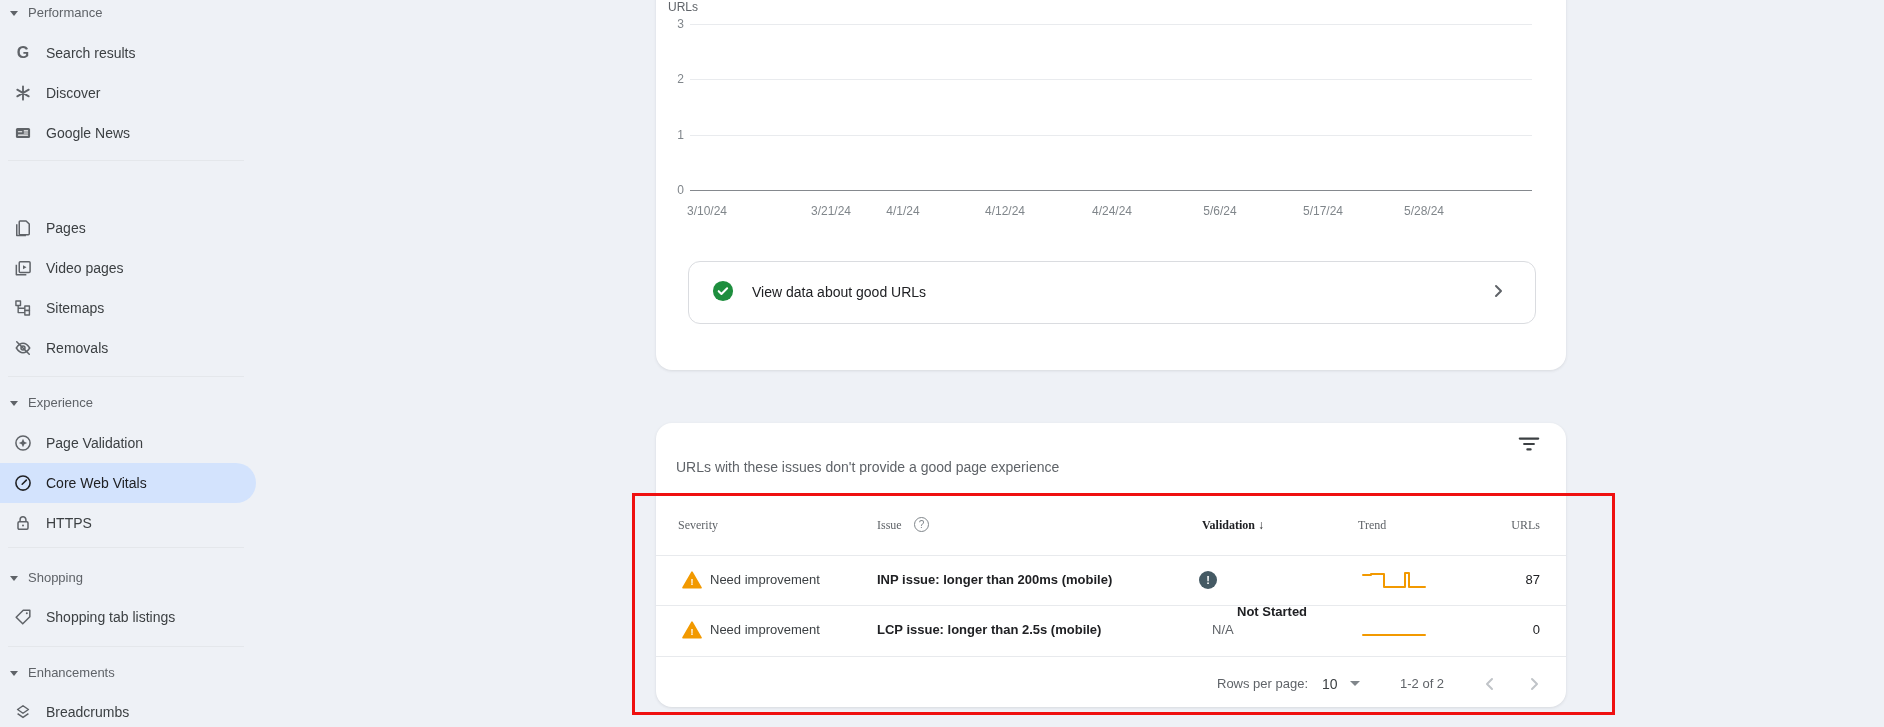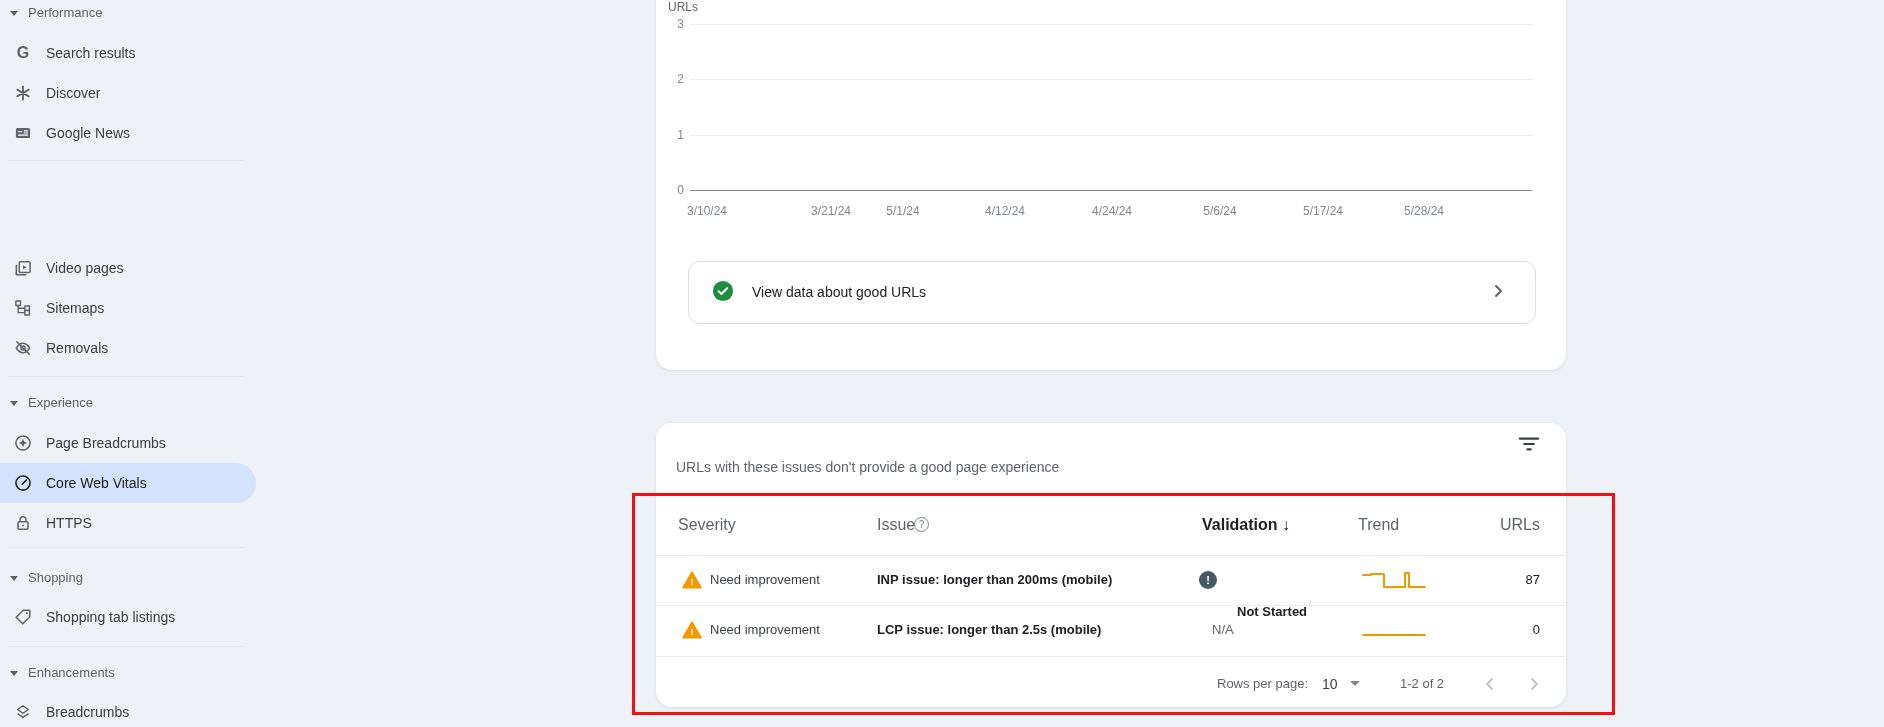--- a/index.html
+++ b/index.html
@@ -31,21 +31,21 @@
   .zeroline{position:absolute;height:1px;background:#85898e;}
   .xtick{position:absolute;width:70px;text-align:center;font-size:12px;color:#80868b;line-height:16px;}
 
   
   .banner{position:absolute;background:#fff;border:1px solid #dadce0;border-radius:12px;cursor:pointer;}
   .banner-label{position:absolute;font-size:14px;color:#202124;line-height:22px;}
 
   
   .card-title{position:absolute;font-size:22px;color:#202124;line-height:26px;}
   .card-subtitle{position:absolute;font-size:14px;color:#5f6368;line-height:18px;}
-  .th{position:absolute;font-size:16px;color:#5f6368;line-height:16px;}
+  .th{position:absolute;font-size:12px;color:#5f6368;line-height:16px;font-family:Liberation Serif, serif;}
   .th.sorted{color:#202124;font-weight:bold;}
   .sep{position:absolute;left:656px;width:910px;height:1px;background:#e8eaed;}
   .cell{position:absolute;font-size:13px;line-height:16px;color:#3c4043;}
   .cell.strong{color:#202124;font-weight:bold;}
   .cell.muted{color:#5f6368;}
   .urls-val{position:absolute;width:100px;text-align:right;font-size:13px;color:#202124;line-height:16px;}
   .warn-tri{position:absolute;width:20px;height:18px;}
   .badge-circle{position:absolute;width:18px;height:18px;border-radius:50%;background:#455a64;color:#fff;text-align:center;font-size:11px;font-weight:bold;line-height:18px;}
   .badge-circle::after{content:"!";}
   .help-icon{position:absolute;width:13px;height:13px;border:1.5px solid #80868b;border-radius:50%;color:#80868b;font-size:10px;line-height:13px;text-align:center;cursor:pointer;}
@@ -88,20 +88,29 @@
           <rect x="3.5" y="6" width="17" height="12" rx="1.8" fill="#5f6368"></rect>
           <path d="M6.5 10.5h4M13.5 9.5h4M13.5 12h4M6.5 14.5h11" stroke="#fff" stroke-width="1.4" stroke-linecap="round"></path>
         </svg>
     </span>
     <span class="nav-label">Google News</span>
   </div>
 
   <div class="divider" style="top:160px"></div>
 
 
+  <div class="nav-item" style="top:208px">
+    <span class="nav-icon">
+      <svg viewBox="0 0 24 24" fill="none" stroke="#5f6368" stroke-width="1.8" stroke-linejoin="round">
+          <path d="M8.5 3.5h7.2l3.8 3.8V19a1 1 0 0 1-1 1H8.5a1 1 0 0 1-1-1V4.5a1 1 0 0 1 1-1z"></path>
+          <path d="M4.5 7.5V21h11"></path>
+        </svg>
+    </span>
+    <span class="nav-label">Pages</span>
+  </div>
   <div class="nav-item" style="top:248px">
     <span class="nav-icon">
       <svg viewBox="0 0 24 24" fill="none" stroke="#5f6368" stroke-width="1.8" stroke-linejoin="round">
           <rect x="7.5" y="4.5" width="13" height="13" rx="1.2"></rect>
           <path d="M4 8v12h12"></path>
           <path d="M12 8.6l4.2 2.4-4.2 2.4z" fill="#5f6368" stroke="none"></path>
         </svg>
     </span>
     <span class="nav-label">Video pages</span>
   </div>
@@ -134,21 +143,21 @@
     <span class="sec-label">Experience</span>
   </div>
 
   <div class="nav-item" style="top:423px">
     <span class="nav-icon">
       <svg viewBox="0 0 24 24" fill="none" stroke="#5f6368" stroke-width="1.8">
           <circle cx="12" cy="12" r="8.5"></circle>
           <path d="M12 7l1.6 3.4L17 12l-3.4 1.6L12 17l-1.6-3.4L7 12l3.4-1.6z" fill="#5f6368" stroke="none"></path>
         </svg>
     </span>
-    <span class="nav-label">Page Breadcrumbs</span>
+    <span class="nav-label">Page Validation</span>
   </div>
   <div class="nav-item selected" style="top:463px">
     <span class="nav-icon">
       <svg viewBox="0 0 24 24" fill="none" stroke="#202124" stroke-width="1.9" stroke-linecap="round">
           <circle cx="12" cy="12" r="8.5"></circle>
           <path d="M11 13.5l5-5"></path>
         </svg>
     </span>
     <span class="nav-label">Core Web Vitals</span>
   </div>
@@ -204,21 +213,21 @@
   <span class="ytick" style="left:654px;top:127px">1</span>
   <span class="ytick" style="left:654px;top:182px">0</span>
 
   <div class="gridline" style="left:690px;top:24px;width:842px"></div>
   <div class="gridline" style="left:690px;top:79px;width:842px"></div>
   <div class="gridline" style="left:690px;top:135px;width:842px"></div>
   <div class="zeroline" style="left:690px;top:190px;width:842px"></div>
 
   <span class="xtick" style="left:672px;top:203px">3/10/24</span>
   <span class="xtick" style="left:796px;top:203px">3/21/24</span>
-  <span class="xtick" style="left:868px;top:203px">5/1/24</span>
+  <span class="xtick" style="left:868px;top:203px">4/1/24</span>
   <span class="xtick" style="left:970px;top:203px">4/12/24</span>
   <span class="xtick" style="left:1077px;top:203px">4/24/24</span>
   <span class="xtick" style="left:1185px;top:203px">5/6/24</span>
   <span class="xtick" style="left:1288px;top:203px">5/17/24</span>
   <span class="xtick" style="left:1389px;top:203px">5/28/24</span>
 
   <div class="banner" style="left:688px;top:261px;width:846px;height:61px"></div>
   <span class="abs" style="left:712px;top:280px;width:22px;height:22px">
     <svg viewBox="0 0 24 24" width="22" height="22">
         <circle cx="12" cy="12" r="11" fill="#1e8e3e"></circle>

